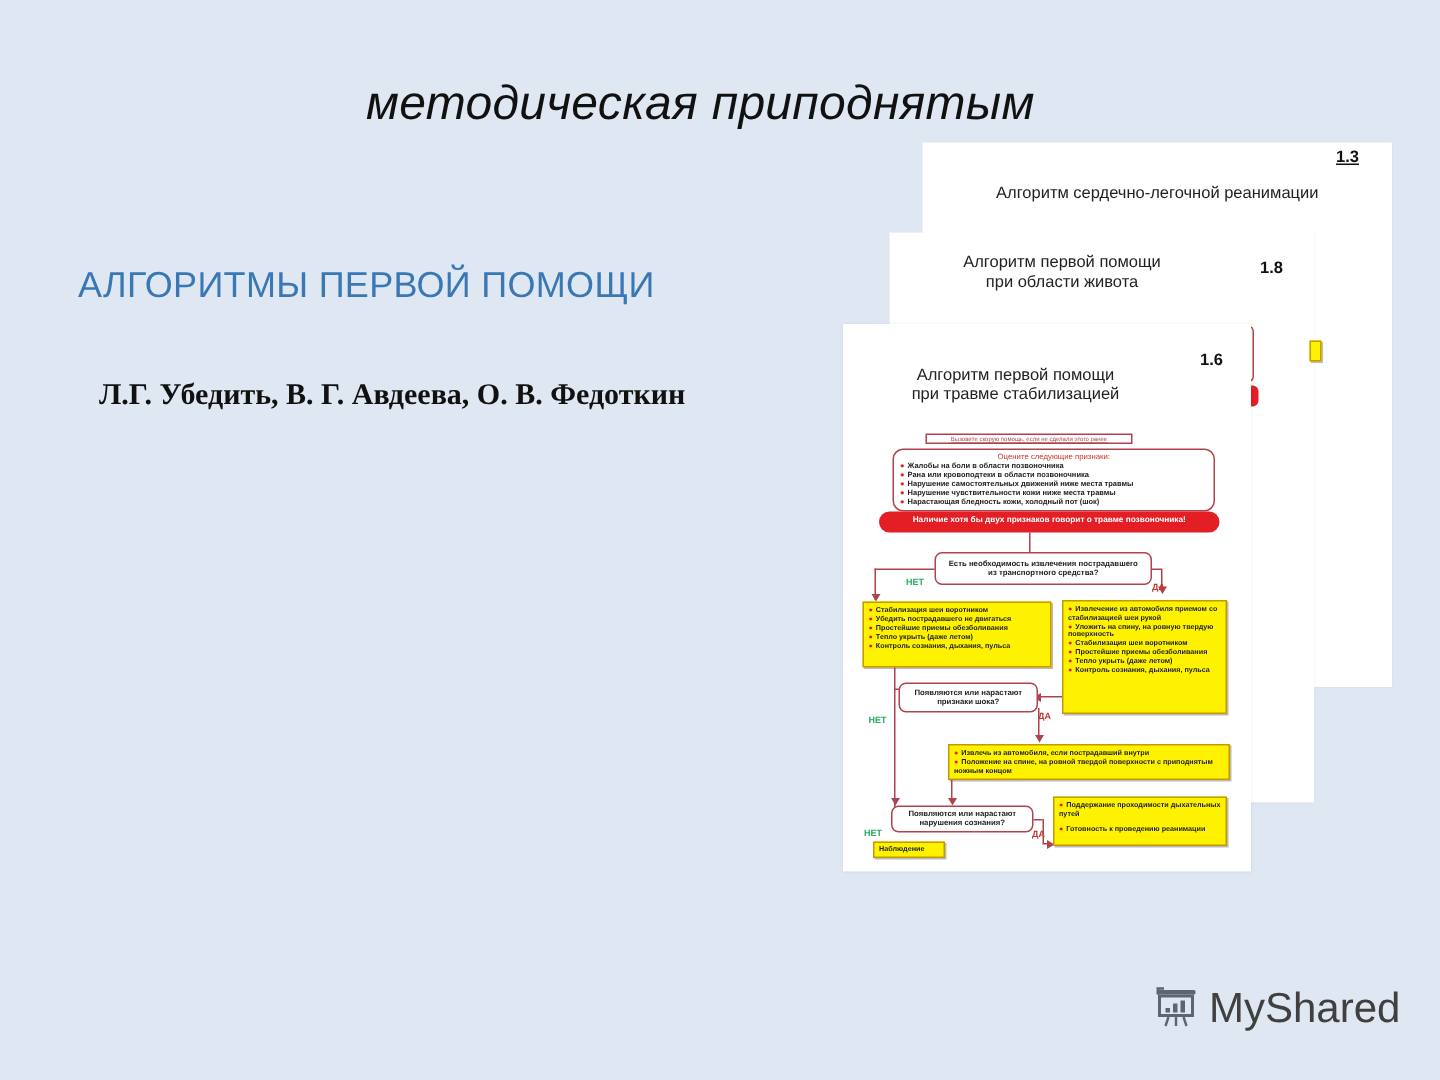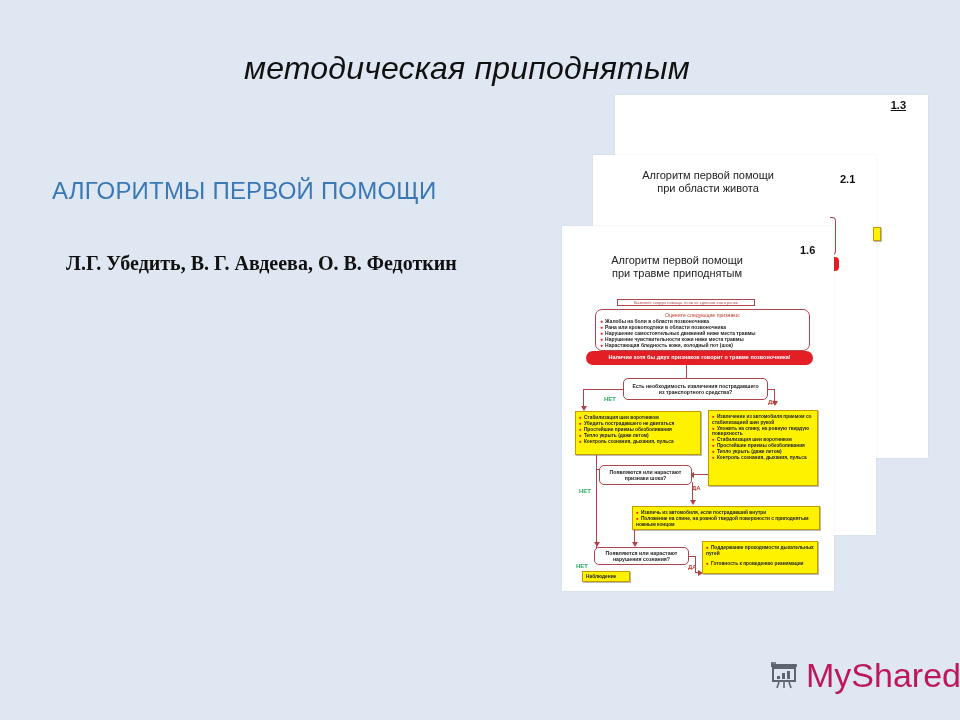--- a/index.html
+++ b/index.html
@@ -9,75 +9,76 @@
   .slide-subtitle { position: absolute; left: 244px; top: 50px; width: 480px; font-family: "Liberation Sans", sans-serif; font-style: italic; font-size: 32px; color: #111; letter-spacing: 0.2px; }
   .book-title { position: absolute; left: 52px; top: 177px; font-family: "Liberation Sans", sans-serif; font-weight: normal; font-size: 24px; color: #3a78b5; letter-spacing: 0.2px; }
   .authors { position: absolute; left: 66px; top: 252px; font-family: "Liberation Serif", serif; font-weight: bold; font-size: 20px; color: #111; }
 
   .page { position: absolute; background: #fff; box-shadow: 0 0 2px rgba(0,0,0,0.08); }
   .page-num { position: absolute; font-weight: bold; font-size: 11px; color: #111; }
   .page-title { position: absolute; font-size: 11px; color: #222; text-align: center; line-height: 13px; }
 
   #page-13 { left: 615px; top: 95px; width: 313px; height: 363px; }
   #page-18 { left: 593px; top: 155px; width: 283px; height: 380px; }
-  #page-16 { left: 562px; top: 226px; width: 272px; height: 365px; }
+  #page-16 { left: 562px; top: 216px; width: 272px; height: 365px; }
 
   .fc { position: absolute; font-size: 5.2px; line-height: 6.3px; color: #222; font-weight: bold; }
   .box-outline { position: absolute; border: 1.2px solid #b0434c; border-radius: 7px; background: #fff; }
   .box-yellow { position: absolute; background: #fff200; border: 1px solid #c49a00; box-shadow: 1px 1px 0 #bbb; }
   .box-yellow.wavy { border-bottom-left-radius: 0; }
   .red-banner { position: absolute; background: #e31e24; color: #fff; border-radius: 8px; font-size: 5.5px; font-weight: bold; text-align: center; line-height: 13px; }
   .bullet { color: #e31e24; margin-right: 2px; }
   .label-yes { position: absolute; font-size: 6px; font-weight: bold; color: #c0392b; }
   .label-no { position: absolute; font-size: 6px; font-weight: bold; color: #27ae60; }
   .line { position: absolute; background: #b0434c; }
   .arrow-down { position: absolute; width: 0; height: 0; border-left: 3px solid transparent; border-right: 3px solid transparent; border-top: 5px solid #b0434c; }
   .arrow-right { position: absolute; width: 0; height: 0; border-top: 3px solid transparent; border-bottom: 3px solid transparent; border-left: 5px solid #b0434c; }
   .arrow-left { position: absolute; width: 0; height: 0; border-top: 3px solid transparent; border-bottom: 3px solid transparent; border-right: 5px solid #b0434c; }
 
   .watermark { position: absolute; left: 768px; top: 656px; display: flex; align-items: center; gap: 6px; }
-  .watermark-text { font-family: "Liberation Sans", sans-serif; font-size: 34px; color: #be185d; }
+  .watermark-text { font-family: "Liberation Sans", sans-serif; font-size: 28px; color: #404040; }
 </style>
 </head>
 <body>
 
 <div class="slide-subtitle">методическая приподнятым</div>
 <div class="book-title">АЛГОРИТМЫ ПЕРВОЙ ПОМОЩИ</div>
 <div class="authors">Л.Г. Убедить, В. Г. Авдеева, О. В. Федоткин</div>
 
 <div id="page-13" class="page">
   <div class="page-num" style="right:22px; top:4px;text-decoration:underline;">1.3</div>
+  <div class="page-title" style="left:0; right:0; top:28px;">Алгоритм сердечно-легочной реанимации</div>
   <div class="box-yellow" style="left:219px; top:232px; width:28px; height:44px;">
     <div class="fc" style="left:3px; top:4px; font-size:4.5px;">
       <div>...ну с</div>
       <div>...кон-</div>
       <div>...ными</div>
     </div>
   </div>
   <div class="box-yellow" style="left:219px; top:327px; width:28px; height:19px;">
     <div class="fc" style="left:2px; top:6px; font-size:4.5px;">...лакную</div>
   </div>
 </div>
 
 <div id="page-18" class="page">
   <div class="page-title" style="left:40px; width:150px; top:14px;">
     <div>Алгоритм первой помощи</div>
     <div>при области живота</div>
   </div>
-  <div class="page-num" style="left:247px; top:18px;">2.1</div>
+  <div class="page-num" style="left:247px; top:18px;">1.8</div>
   <div style="position:absolute; left:237px; top:62px; width:6px; height:38px; border:1.2px solid #b0434c; border-left:none; border-radius:0 4px 4px 0;"></div>
   <div style="position:absolute; left:236px; top:102px; width:10px; height:14px; background:#e31e24; border-radius:0 4px 4px 0;"></div>
   <div class="box-yellow" style="left:280px; top:72px; width:8px; height:14px;"></div>
 </div>
 
 <div id="page-16" class="page">
   <div class="page-num" style="left:238px; top:18px;">1.6</div>
   <div class="page-title" style="left:40px; width:150px; top:28px;">
     <div>Алгоритм первой помощи</div>
-    <div>при травме приподнятым</div>
+    <div>при травме стабилизацией</div>
   </div>
 
   <div style="position:absolute; left:55px; top:73px; width:138px; height:7px; border:1px solid #b0434c;">
     <div class="fc" style="left:0; right:0; text-align:center; font-size:4px; line-height:5px; color:#b0434c; font-weight:normal; text-decoration:underline;">Вызовите скорую помощь, если не сделали этого ранее</div>
   </div>
 
   <div class="box-outline" style="left:33px; top:83px; width:215px; height:42px;">
     <div class="fc" style="left:0; right:0; top:2px; text-align:center; color:#c0392b; font-weight:normal;">Оцените следующие признаки:</div>
     <div class="fc" style="left:4px; top:8px; font-size:5px; line-height:6px;">
       <div><span class="bullet">●</span><span>Жалобы на боли в области позвоночника</span></div>

